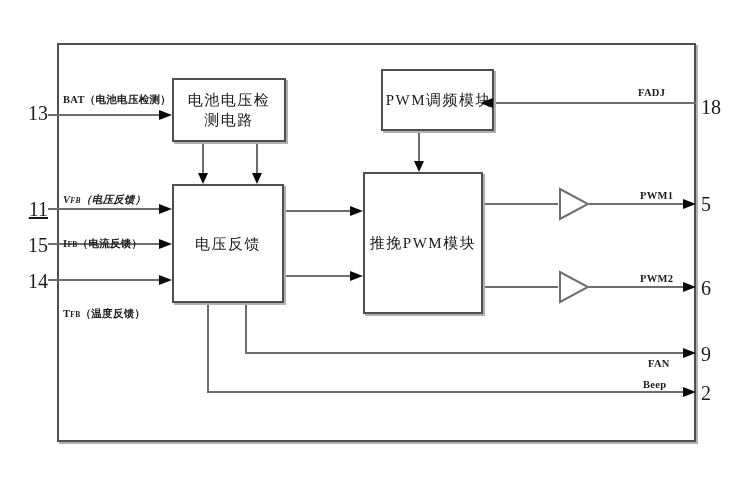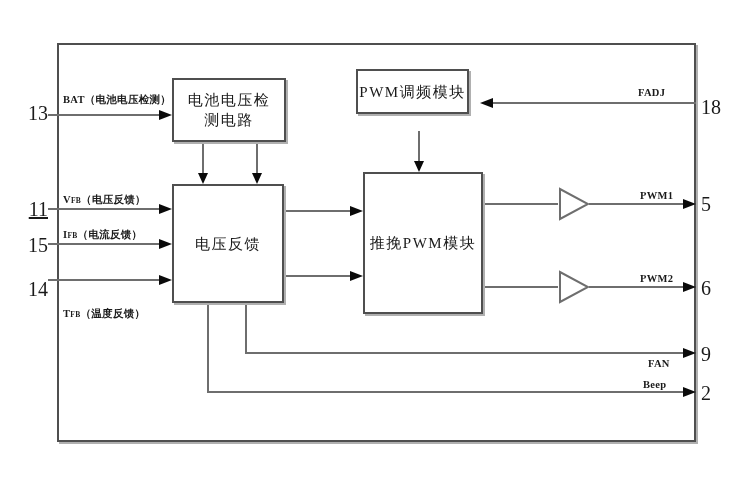--- a/index.html
+++ b/index.html
@@ -52,50 +52,50 @@
 
   <div class="block" style="left:172px; top:78px; width:114px; height:64px;">
     <div>电池电压检</div>
     <div>测电路</div>
   </div>
 
   <div class="block" style="left:172px; top:184px; width:112px; height:119px;">
     <div>电压反馈</div>
   </div>
 
-  <div class="block" style="left:356px; top:69px; width:113px; height:45px;">
+  <div class="block" style="left:381px; top:69px; width:113px; height:62px;align-items:flex-end;">
     <div>PWM调频模块</div>
   </div>
 
   <div class="block" style="left:363px; top:172px; width:120px; height:142px;">
     <div>推挽PWM模块</div>
   </div>
 
   <div class="pin-num left" style="left:20px; top:102px;">13</div>
   <div class="hline" style="left:48px; top:114px; width:112px;"></div>
   <div class="arr arr-r" style="left:159px; top:110px;"></div>
   <div class="sig" style="left:63px; top:93px;">
     <span>BAT</span><span class="sub"></span><span>（电池电压检测）</span>
   </div>
 
   <div class="pin-num left" style="left:20px; top:198px;text-decoration:underline;">11</div>
   <div class="hline" style="left:48px; top:208px; width:112px;"></div>
   <div class="arr arr-r" style="left:159px; top:204px;"></div>
-  <div class="sig" style="left:63px; top:193px;">
+  <div class="sig" style="left:63px; top:193px;font-style:italic;">
     <span>V</span><span class="sub">FB</span><span>（电压反馈）</span>
   </div>
 
   <div class="pin-num left" style="left:20px; top:234px;">15</div>
   <div class="hline" style="left:48px; top:243px; width:112px;"></div>
   <div class="arr arr-r" style="left:159px; top:239px;"></div>
-  <div class="sig" style="left:63px; top:228px;">
+  <div class="sig" style="left:63px; top:237px;">
     <span>I</span><span class="sub">FB</span><span>（电流反馈）</span>
   </div>
 
-  <div class="pin-num left" style="left:20px; top:270px;margin-top:8px;">14</div>
+  <div class="pin-num left" style="left:20px; top:270px;">14</div>
   <div class="hline" style="left:48px; top:279px; width:112px;"></div>
   <div class="arr arr-r" style="left:159px; top:275px;"></div>
   <div class="sig" style="left:63px; top:264px;margin-top:43px;">
     <span>T</span><span class="sub">FB</span><span>（温度反馈）</span>
   </div>
 
   <div class="pin-num" style="left:701px; top:96px;">18</div>
   <div class="hline" style="left:493px; top:102px; width:203px;"></div>
   <div class="arr arr-l" style="left:480px; top:98px;"></div>
   <div class="sig" style="left:638px; top:86px;">FADJ</div>

